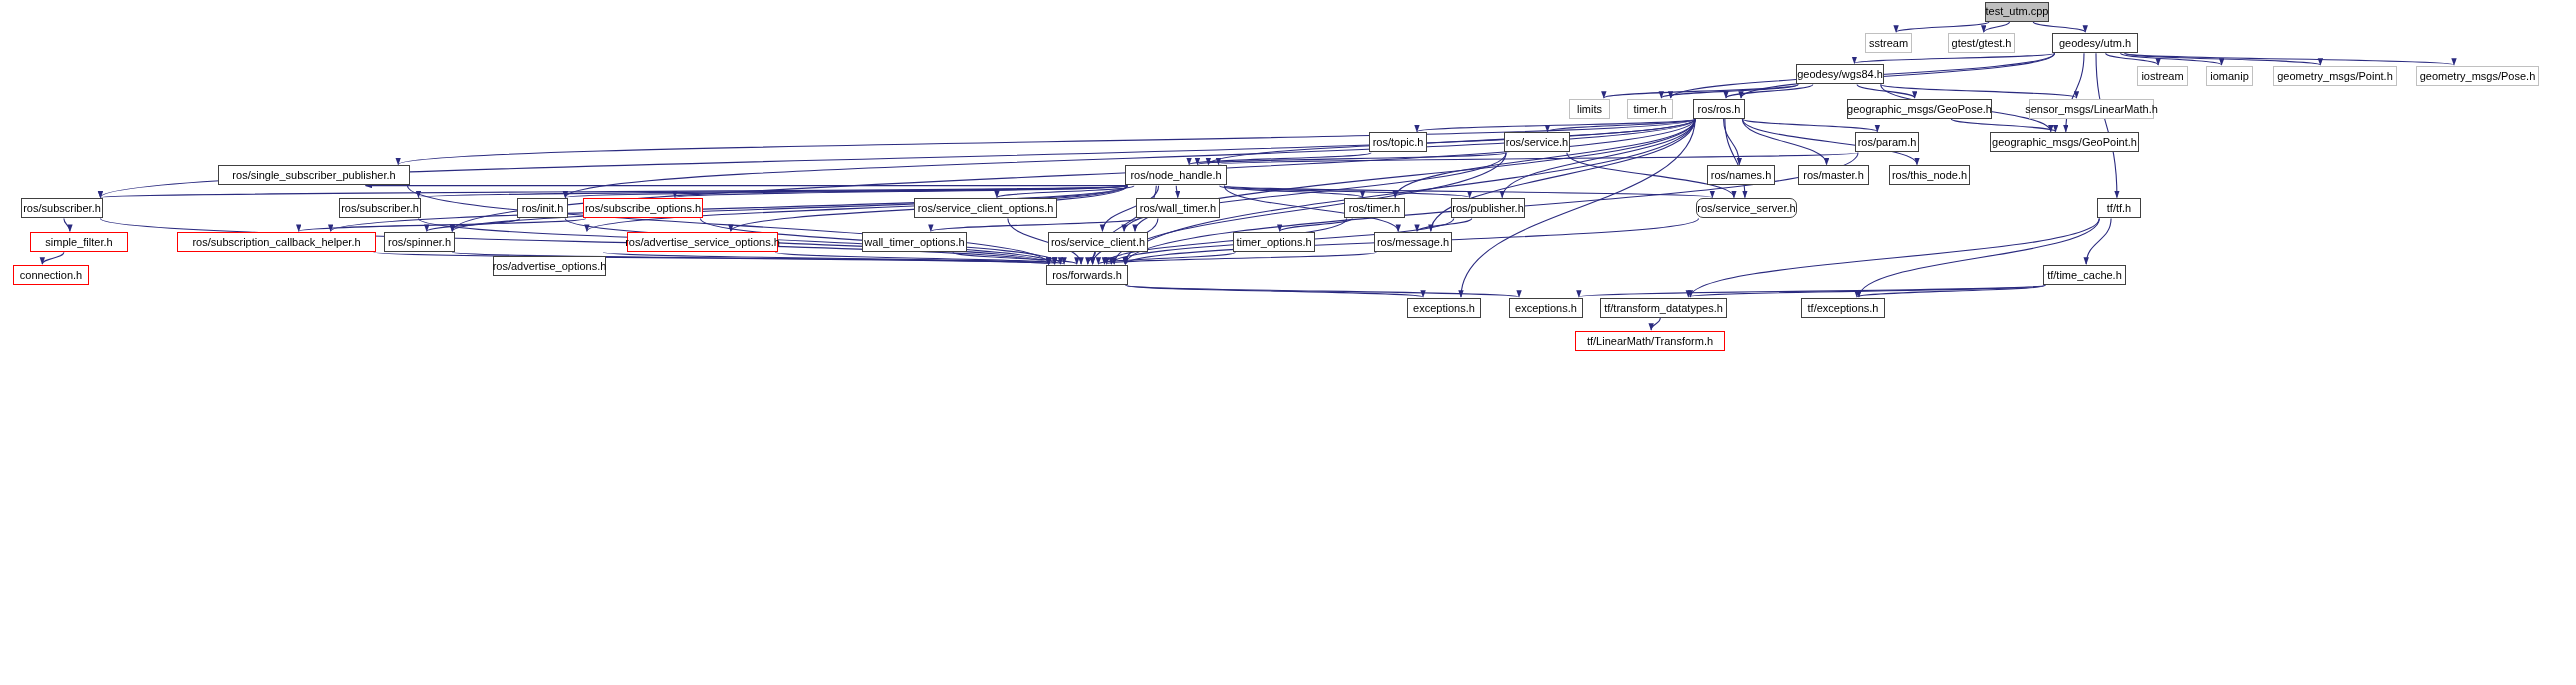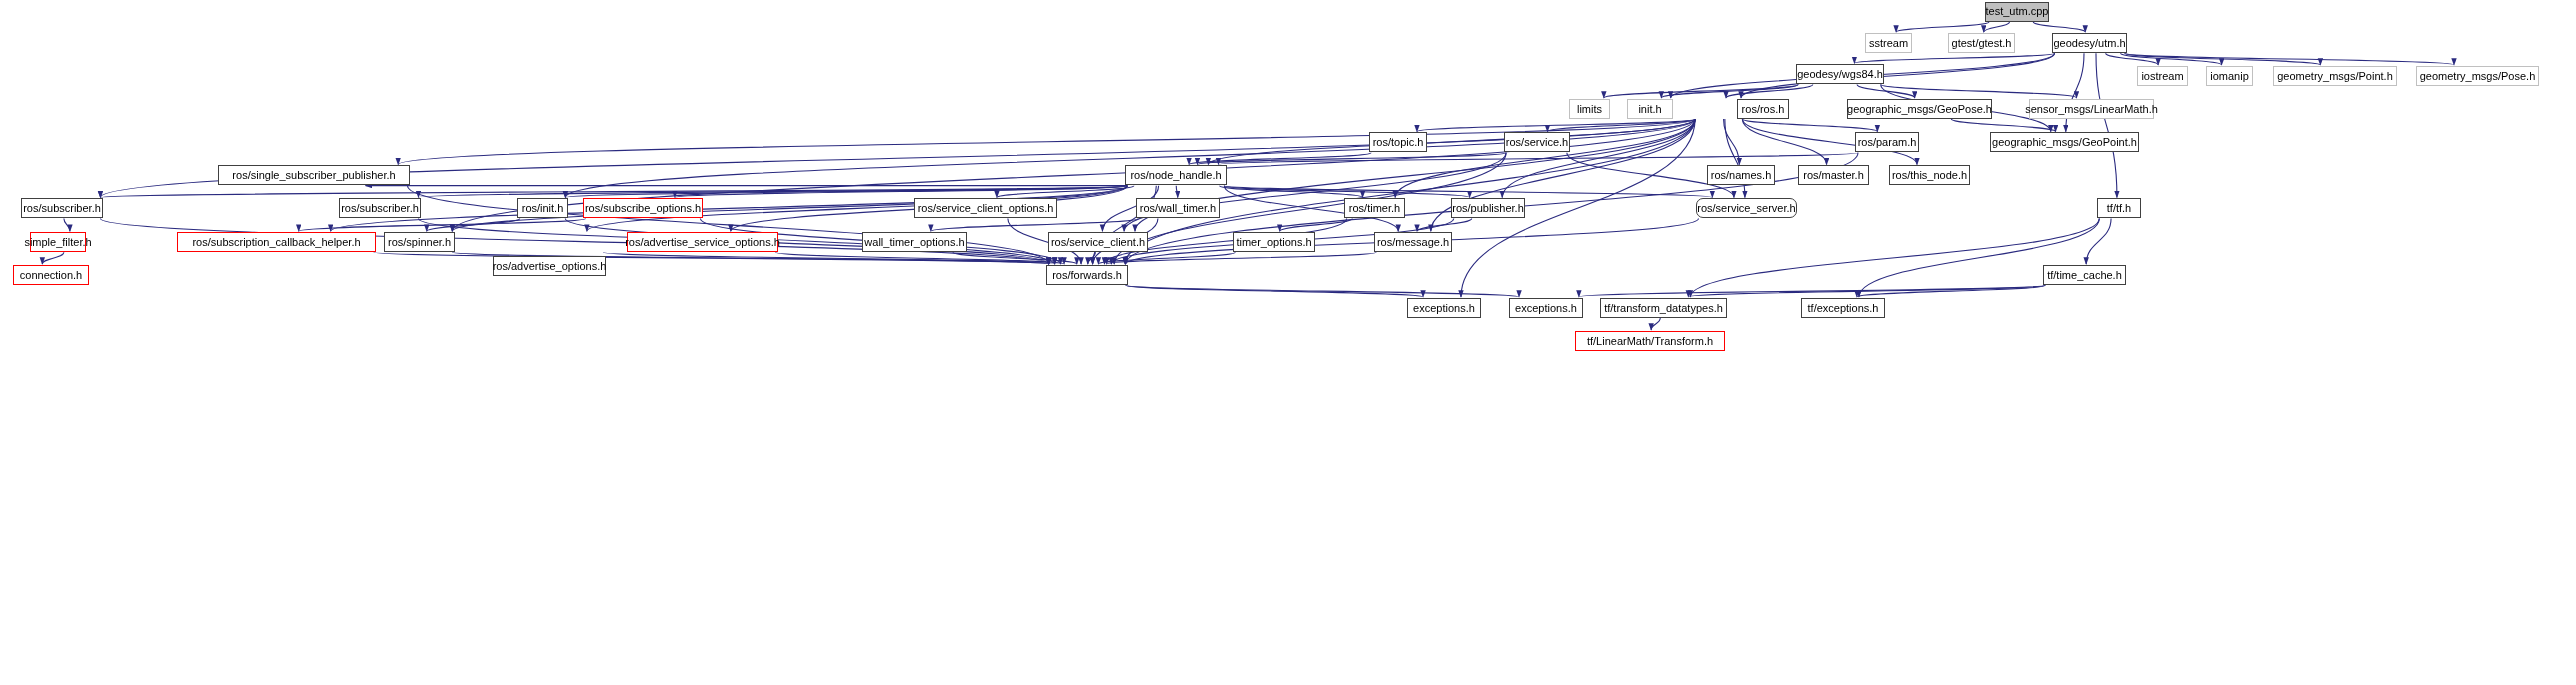--- a/index.html
+++ b/index.html
@@ -139,21 +139,21 @@
   <div id="nodes">
       <div class="node root" style="left: 1985px; top: 1.7px; width: 64px;">
         <span>test_utm.cpp</span>
       </div>
       <div class="node " style="left: 1865px; top: 33px; width: 47px;">
         <span>sstream</span>
       </div>
       <div class="node " style="left: 1948px; top: 33px; width: 67px;">
         <span>gtest/gtest.h</span>
       </div>
-      <div class="node solid" style="left: 2052px; top: 33px; width: 75px;">
+      <div class="node solid" style="left: 2052px; top: 33px; width: 86px;">
         <span>geodesy/utm.h</span>
       </div>
       <div class="node solid" style="left: 1796px; top: 64px; width: 88px;">
         <span>geodesy/wgs84.h</span>
       </div>
       <div class="node " style="left: 2137px; top: 66px; width: 51px;">
         <span>iostream</span>
       </div>
       <div class="node " style="left: 2206px; top: 66px; width: 47px;">
         <span>iomanip</span>
@@ -161,23 +161,23 @@
       <div class="node " style="left: 2273px; top: 66px; width: 124px;">
         <span>geometry_msgs/Point.h</span>
       </div>
       <div class="node " style="left: 2416px; top: 66px; width: 123px; justify-content: center;">
         <span>geometry_msgs/Pose.h</span>
       </div>
       <div class="node " style="left: 1569px; top: 99px; width: 41px;">
         <span>limits</span>
       </div>
       <div class="node " style="left: 1627px; top: 99px; width: 46px;">
-        <span>init.h</span>
-      </div>
-      <div class="node solid" style="left: 1693px; top: 99px; width: 52px; margin-left: 44px;">
+        <span>timer.h</span>
+      </div>
+      <div class="node solid" style="left: 1693px; top: 99px; width: 52px;">
         <span>ros/ros.h</span>
       </div>
       <div class="node solid" style="left: 1847px; top: 99px; width: 145px;">
         <span>geographic_msgs/GeoPose.h</span>
       </div>
       <div class="node " style="left: 2029px; top: 99px; width: 125px;">
         <span>sensor_msgs/LinearMath.h</span>
       </div>
       <div class="node solid" style="left: 1369px; top: 132px; width: 58px;">
         <span>ros/topic.h</span>
@@ -229,21 +229,21 @@
       </div>
       <div class="node solid" style="left: 1451px; top: 198px; width: 74px;">
         <span>ros/publisher.h</span>
       </div>
       <div class="node solid" style="left: 1696px; top: 198px; width: 101px; border-radius: 7px;">
         <span>ros/service_server.h</span>
       </div>
       <div class="node solid" style="left: 2097px; top: 198px; width: 44px;">
         <span>tf/tf.h</span>
       </div>
-      <div class="node red" style="left: 30px; top: 232px; width: 56px;">
+      <div class="node red" style="left: 30px; top: 232px; width: 98px;">
         <span>simple_filter.h</span>
       </div>
       <div class="node red" style="left: 177px; top: 232px; width: 199px;">
         <span>ros/subscription_callback_helper.h</span>
       </div>
       <div class="node solid" style="left: 384px; top: 232px; width: 71px;">
         <span>ros/spinner.h</span>
       </div>
       <div class="node solid" style="left: 493px; top: 232px; width: 113px; margin-top: 24px;">
         <span>ros/advertise_options.h</span>

